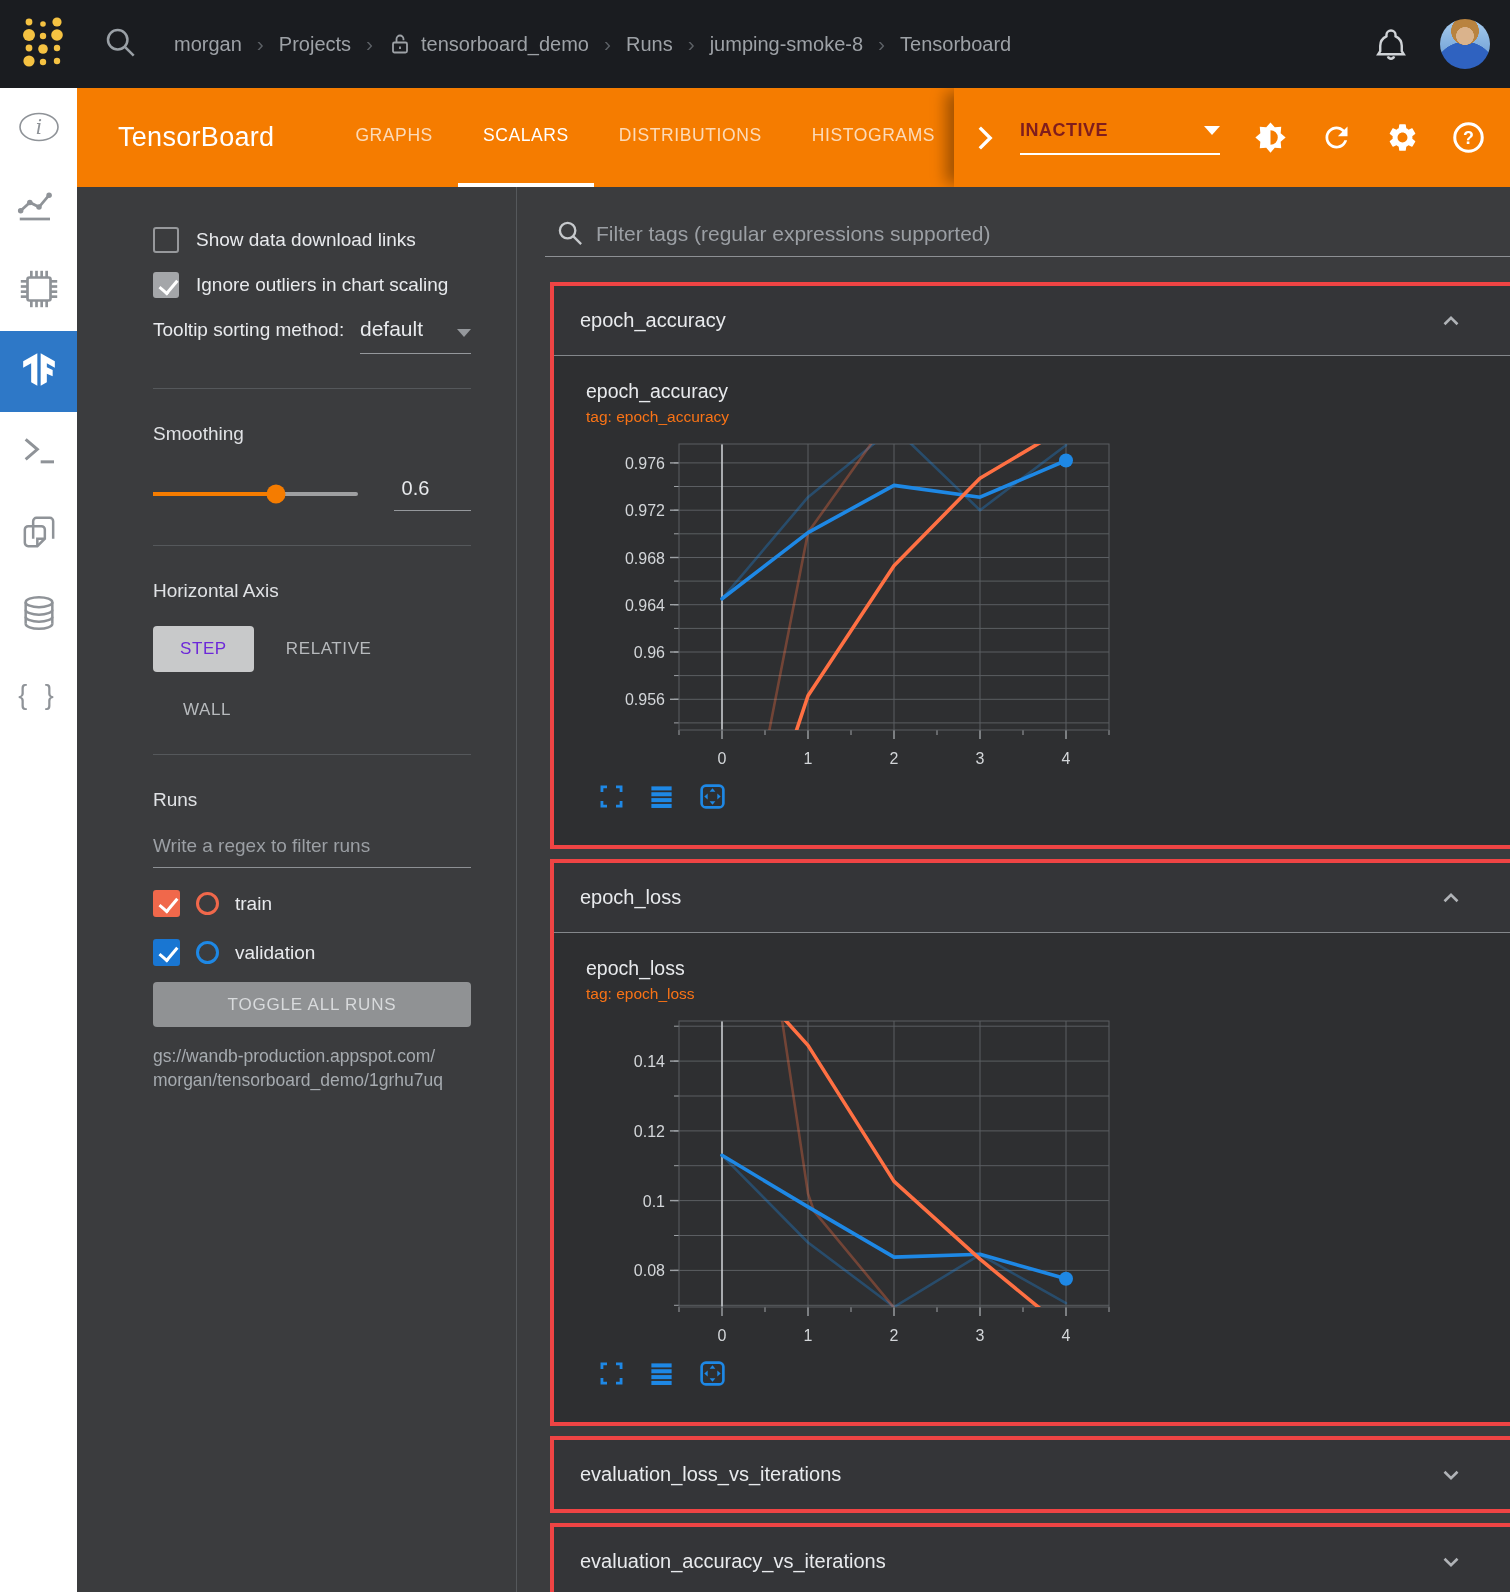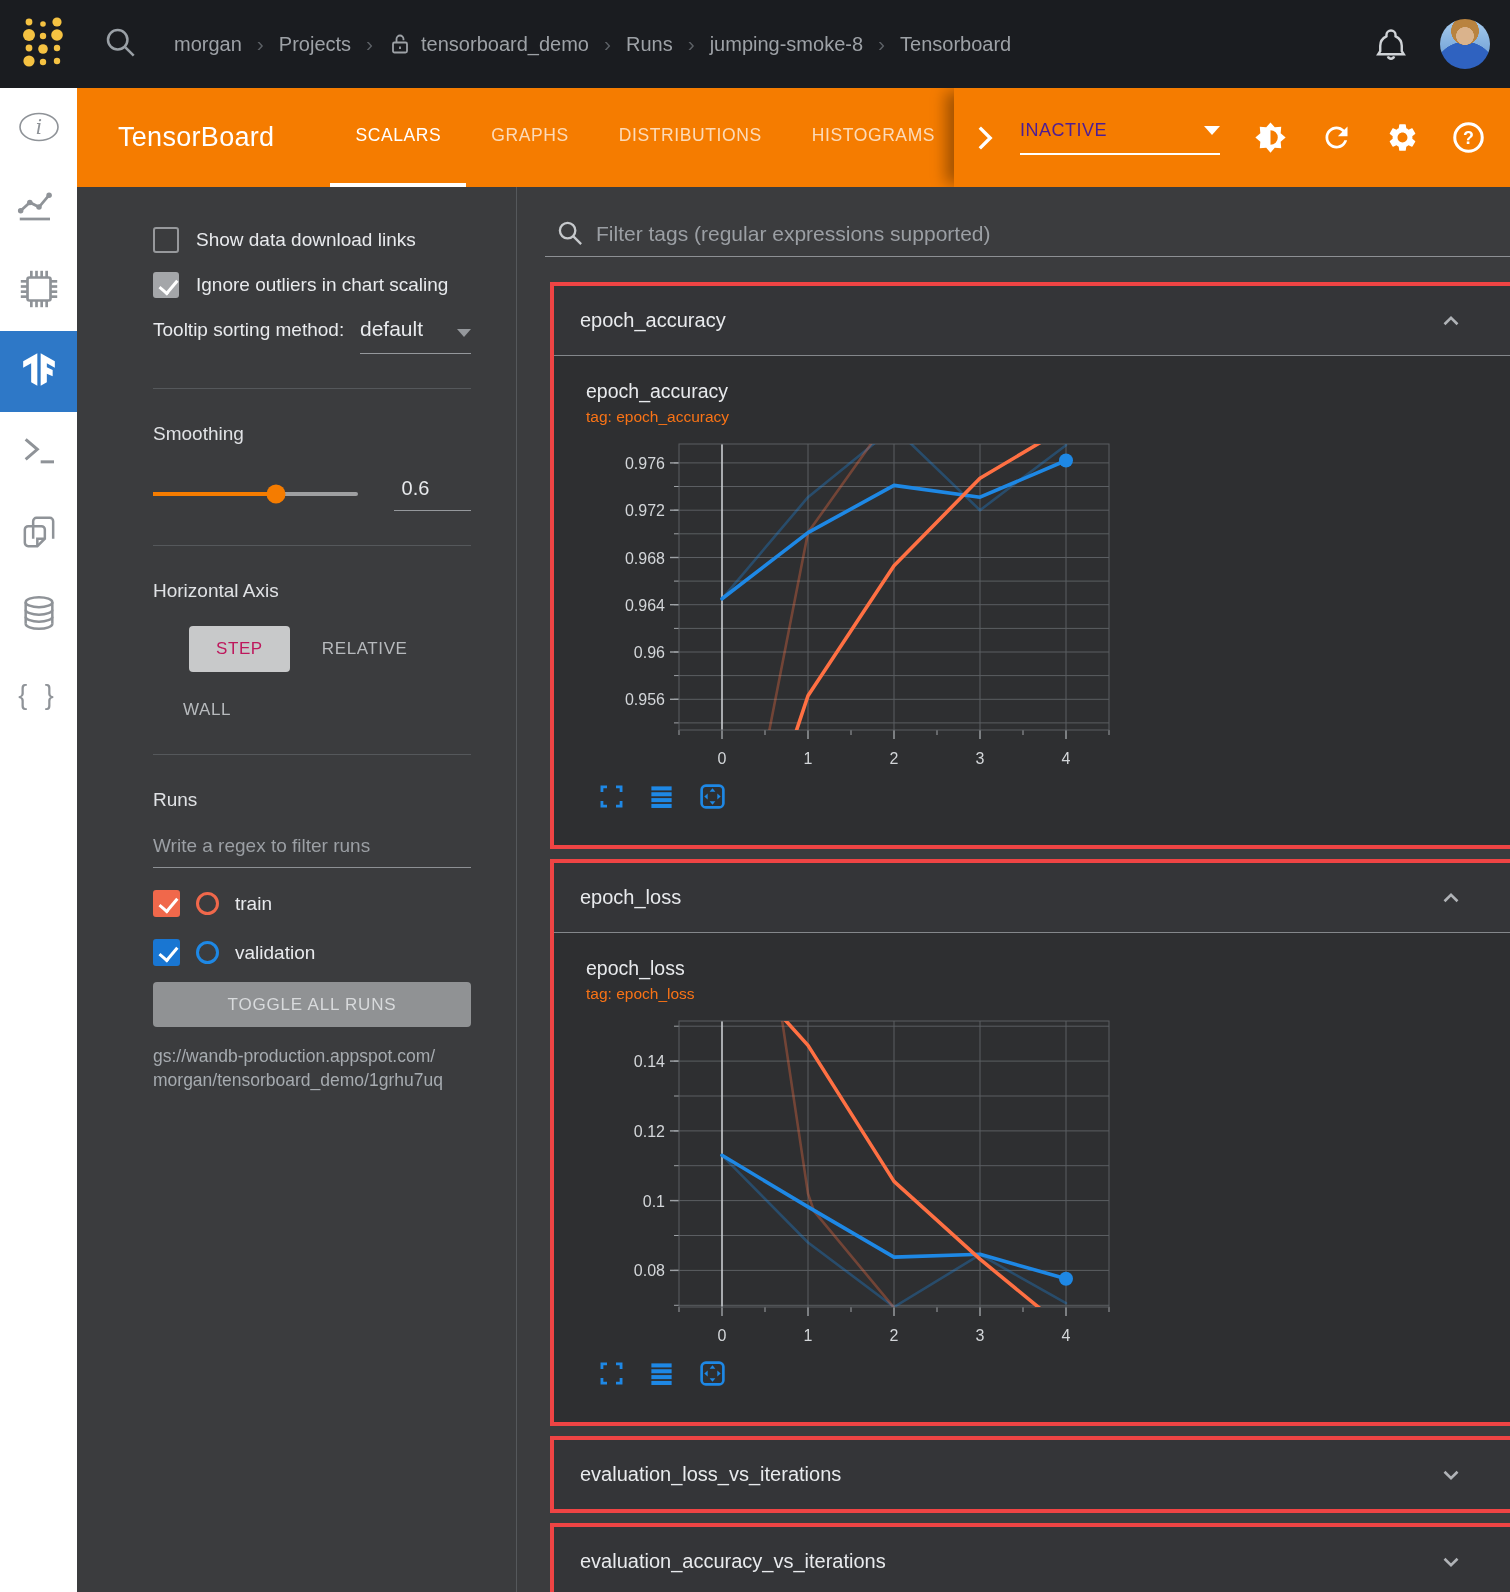--- a/index.html
+++ b/index.html
@@ -33,21 +33,21 @@
   .brace-glyph { font-size:27px; color:#8f9398; letter-spacing:5px; }
   
   .tb-header { position:absolute; left:77px; top:88px; width:1433px; height:99px; background:#f57c00; display:flex; align-items:stretch; overflow:hidden; z-index:25; }
   .tb-logo { align-self:center; font-size:27px; font-weight:500; color:#fff; margin-left:41px; letter-spacing:.3px; white-space:nowrap; }
   .tb-tabs { display:flex; margin-left:56px; }
   .tb-tab { display:flex; align-items:center; padding:0 25px; font-size:17.5px; letter-spacing:.6px; color:rgba(255,255,255,.72); border-bottom:4px solid rgba(0,0,0,0); white-space:nowrap; cursor:pointer; }
   .tb-tab.active { color:#fff; border-bottom-color:#fff; }
   .tb-right { position:absolute; right:0; top:0; height:100%; width:556px; background:#f57c00; box-shadow:-12px 0 14px -4px rgba(0,0,0,.35); display:flex; align-items:center; }
   .tb-caret-btn { margin-left:20px; display:flex; cursor:pointer; }
   .run-select { margin-left:24px; width:200px; border-bottom:2px solid #fff; display:flex; align-items:center; justify-content:space-between; padding-bottom:12px; cursor:pointer; }
-  .run-select-label { color:#4c1d95; font-size:18px; font-weight:400; letter-spacing:.5px; }
+  .run-select-label { color:#7f1d1d; font-size:18px; font-weight:700; letter-spacing:.5px; }
   .select-caret { width:0; height:0; border-left:8px solid rgba(0,0,0,0); border-right:8px solid rgba(0,0,0,0); border-top:9px solid #fff; }
   .tb-icons { display:flex; align-items:center; gap:33px; margin-left:34px; }
   .tb-icon { cursor:pointer; display:flex; }
   
   .panel { position:absolute; left:77px; top:187px; width:440px; bottom:0; background:#3b3c3e; border-right:1px solid #55585b; color:#e8eaed; z-index:10; }
   .panel-inner { padding:40px 45px 0 76px; }
   .cb-row { display:flex; align-items:center; gap:17px; margin-bottom:19px; cursor:pointer; white-space:nowrap; }
   .cb { position:relative; width:26px; height:26px; border:2px solid #97999c; border-radius:3px; flex:0 0 auto; }
   .cb.checked { background:#a4a6a9; border-color:#a4a6a9; }
   .cb.checked::after { content:""; position:absolute; left:8px; top:2px; width:8px; height:15px; border:solid #fff; border-width:0 3px 3px 0; transform:rotate(40deg); }
@@ -60,21 +60,21 @@
   .select-dark-value { font-size:21px; color:#e8eaed; }
   .caret-gray { width:0; height:0; border-left:7px solid rgba(0,0,0,0); border-right:7px solid rgba(0,0,0,0); border-top:8px solid #95989c; margin-bottom:4px; }
   .divider { height:1px; background:#55585b; margin-top:34px; }
   .sec-label { font-size:19px; color:#e0e2e5; margin-top:34px; }
   .slider-row { display:flex; align-items:center; margin-top:32px; }
   .slider-track { position:relative; width:212px; height:4px; background:#9e9fa1; border-radius:2px; cursor:pointer; }
   .slider-fill { position:absolute; left:0; top:0; height:100%; background:#f57c00; }
   .slider-thumb { position:absolute; top:50%; transform:translate(-50%,-50%); width:19px; height:19px; border-radius:50%; background:#f57c00; }
   .slider-value { margin-left:36px; width:80px; border-bottom:1px solid #95989c; font-size:20px; color:#e8eaed; padding:0 0 10px 8px; cursor:text; }
   .haxis-btns { display:flex; align-items:center; margin-top:24px; }
-  .btn-step { background:#c8c9ca; color:#be185d; font-size:17px; letter-spacing:.6px; padding:13px 27px; border-radius:4px; border:none; cursor:pointer; font-family:inherit;margin-left:36px; }
+  .btn-step { background:#c8c9ca; color:#6d28d9; font-size:17px; letter-spacing:.6px; padding:13px 27px; border-radius:4px; border:none; cursor:pointer; font-family:inherit; }
   .btn-flat { color:#b7babd; font-size:17px; letter-spacing:.6px; background:none; border:none; cursor:pointer; font-family:inherit; }
   .btn-relative { margin-left:32px; }
   .btn-wall { display:block; margin:28px 0 0 30px; }
   .regex-input { margin-top:24px; border-bottom:1px solid #8d9094; padding-bottom:10px; font-size:19px; color:#9b9fa4; cursor:text; }
   .run-row { display:flex; align-items:center; gap:16px; margin-top:22px; cursor:pointer; }
   .radio { width:23px; height:23px; border-radius:50%; flex:0 0 auto; }
   .radio.r-train { border:3px solid #f0684b; }
   .radio.r-val { border:3px solid #1e88e5; }
   .toggle-btn { margin-top:16px; width:100%; height:45px; background:#909294; color:#d8dadc; font-size:17px; letter-spacing:.8px; border:none; border-radius:4px; cursor:pointer; font-family:inherit; }
   .gs-path { margin-top:18px; font-size:17.5px; color:#a6abb0; line-height:1.35; }
@@ -237,22 +237,22 @@
     </span>
   </div>
   <div class="rail-item">
     <span class="brace-glyph">{ }</span>
   </div>
 </div>
 
 <div class="tb-header">
   <span class="tb-logo">TensorBoard</span>
   <div class="tb-tabs">
+    <span class="tb-tab">GRAPHS</span>
     <span class="tb-tab active">SCALARS</span>
-    <span class="tb-tab">GRAPHS</span>
     <span class="tb-tab">DISTRIBUTIONS</span>
     <span class="tb-tab">HISTOGRAMS</span>
   </div>
   <div class="tb-right">
     <span class="tb-caret-btn">
       <svg width="22" height="26" viewBox="0 0 12 20" fill="none" stroke="#fff" stroke-width="2.6">
           <polyline points="2,2 10,10 2,18"></polyline>
         </svg>
     </span>
     <div class="run-select">

